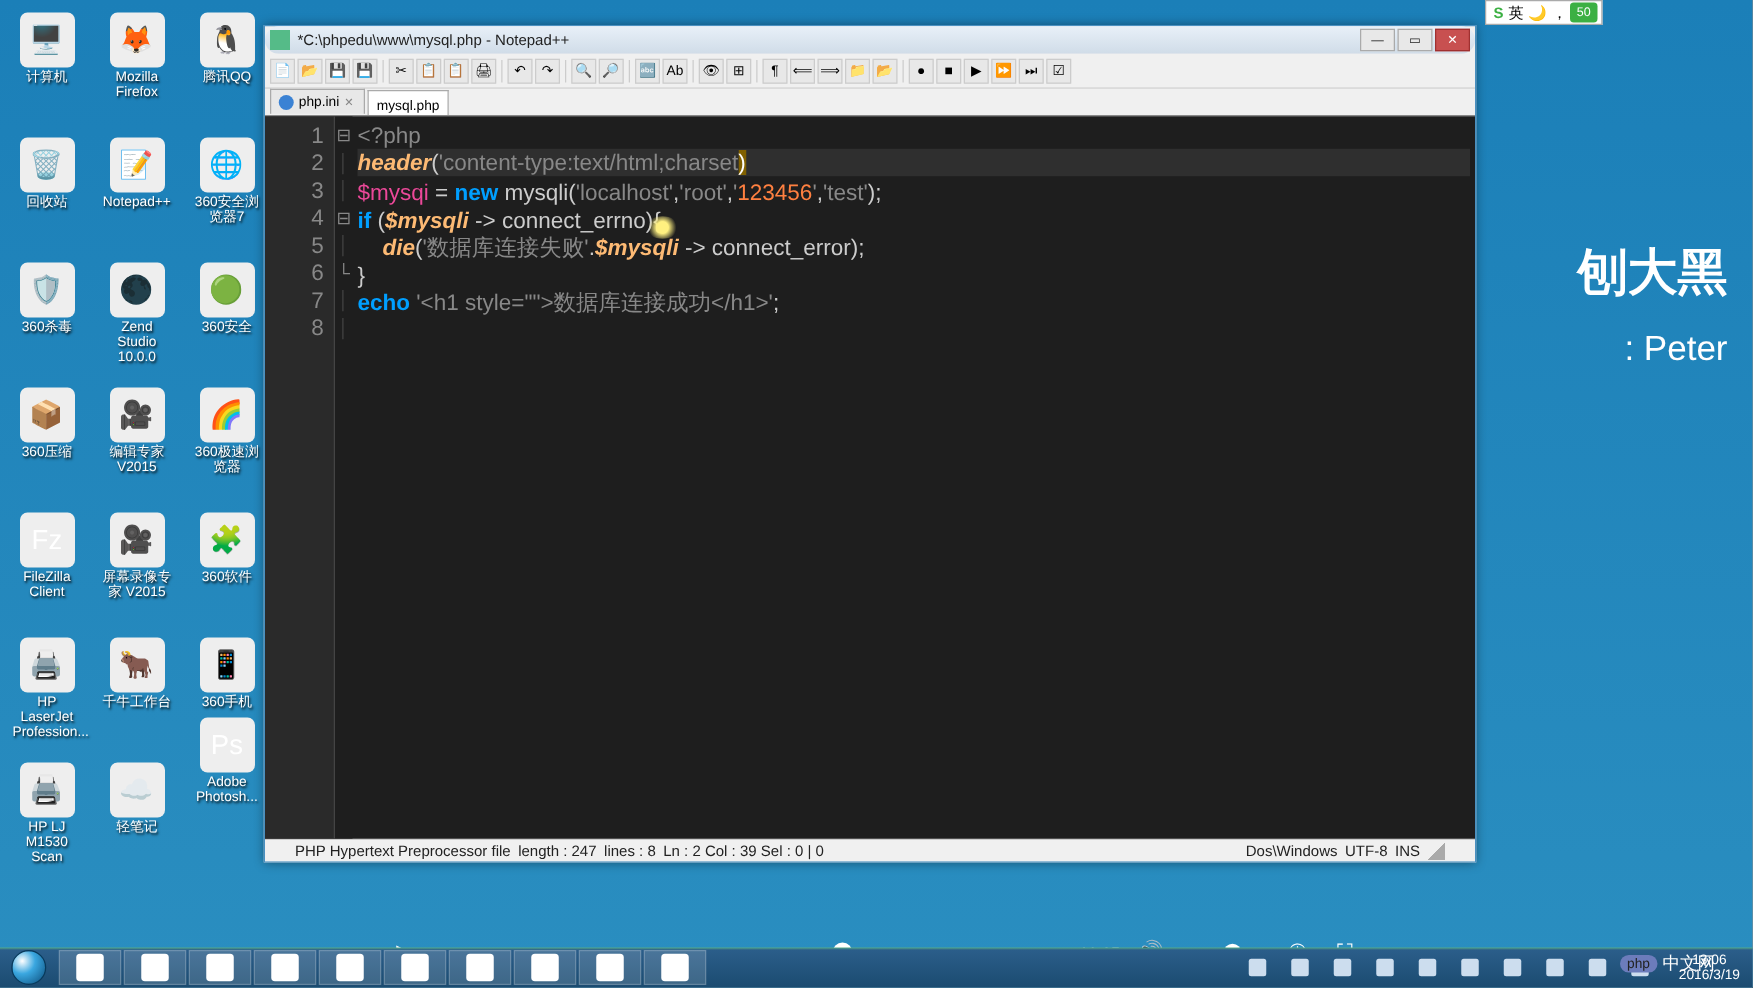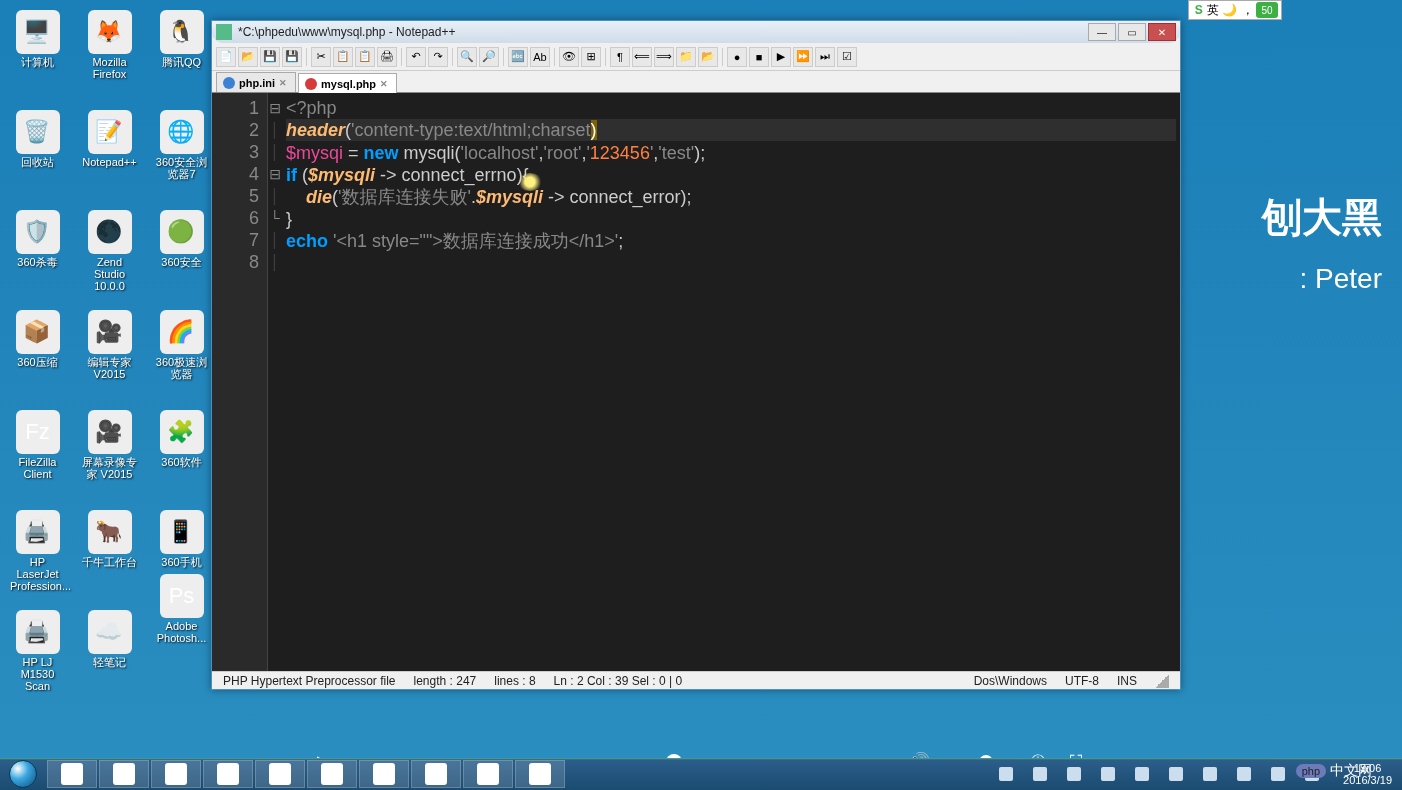--- a/index.html
+++ b/index.html
@@ -21,44 +21,44 @@
 .wbtn.close { background:#c85050; color:#fff; border-color:#a03030; }
 
 .menubar { height:20px; background:#f0f0f0; display:flex; align-items:center; padding:0 4px; font-size:12px; gap:2px; border-bottom:1px solid #ccc; }
 .menuitem { padding:2px 6px; cursor:pointer; }
 .menu-x { margin-left:auto; padding:0 6px; cursor:pointer; }
 
 .toolbar { height:28px; background:#f0f0f0; display:flex; align-items:center; padding:0 4px; gap:2px; border-bottom:1px solid #ccc; flex-wrap:nowrap; overflow:hidden; }
 .tbtn { width:20px; height:20px; background:#e8e8e8; border:1px solid #ccc; cursor:pointer; display:flex; align-items:center; justify-content:center; font-size:11px; }
 .tsep { width:1px; height:18px; background:#ccc; margin:0 2px; }
 
-.tabbar { height:22px; background:#f0f0f0; display:flex; align-items:flex-end; padding:0 4px; border-bottom:1px solid #888;font-weight:bold; }
+.tabbar { height:22px; background:#f0f0f0; display:flex; align-items:flex-start; padding:0 4px; border-bottom:1px solid #888; }
 .tab { height:20px; background:#e8e8e8; border:1px solid #aaa; border-bottom:none; padding:2px 6px; font-size:11px; display:flex; align-items:center; gap:4px; margin-right:2px; cursor:pointer; }
-.tab.active { background:#fff; position:relative; top:1px; }
+.tab.active { background:#fff; position:relative; top:1px;flex-direction:column; }
 .tab .dot { width:12px; height:12px; border-radius:50%; }
 .tab .dot.blue { background:#3b82d4; }
 .tab .dot.red { background:#d43b3b; }
 .tab .tx { width:10px; height:10px; font-size:9px; color:#888; }
 
 .editor { flex:1; display:flex; background:#1e1e1e; overflow:hidden; position:relative; }
 .gutter { width:56px; background:#2a2a2a; color:#888; text-align:right; padding:4px 8px 4px 4px; font-family: Consolas, monospace; font-size:18px; line-height:22px; border-right:1px solid #444; }
 .fold { width:14px; background:#1e1e1e; padding-top:4px; font-family:monospace; font-size:14px; line-height:22px; color:#888; text-align:center; }
 .code { flex:1; padding:4px; font-family: Consolas, "Courier New", monospace; font-size:18px; line-height:22px; color:#ccc; white-space:pre; overflow:auto; }
 .hl-line { background:#2f2f2f; display:inline-block; width:100%; }
 .kw { color:#009fff; font-weight:bold; }
 .kw2 { color:#fdba74; font-weight:bold; font-style:italic; }
 .str { color:#888888; }
 .num { color:#ff8040; }
 .var { color:#ec4899; }
 .op { color:#ccc; }
 .tag { color:#888; }
 .paren-hl { background:#806000; color:#fff; }
 .cursor-spot { position:absolute; left:305px; top:80px; width:26px; height:18px; background:radial-gradient(circle,#fff080 0%,#fff080 30%, transparent 70%); border-radius:50%; pointer-events:none; }
 
-.statusbar { height:18px; background:#f0f0f0; border-top:1px solid #ccc; display:flex; align-items:center; font-size:12px; color:#222; padding:0 11px; gap:18px; }
+.statusbar { height:18px; background:#f0f0f0; border-top:1px solid #ccc; display:flex; align-items:center; font-size:12px; color:#222; padding:0 24px; gap:6px; }
 .statusbar .sp { flex:1; }
 .sb-grip { width:14px; height:14px; background:linear-gradient(135deg,transparent 50%,#aaa 50%); margin-left:auto; }
 
 
 .bgtext { position:absolute; right:20px; top:190px; color:#fff; font-size:40px; text-align:right; }
 .bgtext .l1 { font-weight:bold;margin-left:48px; }
 .bgtext .l2 { font-size:28px; margin-top:18px; }
 .bg-ime { position:absolute; top:0; right:120px; height:20px; background:#fff; border:1px solid #aaa; padding:0 6px; font-size:12px; display:flex; align-items:center; gap:4px; }
 
 

